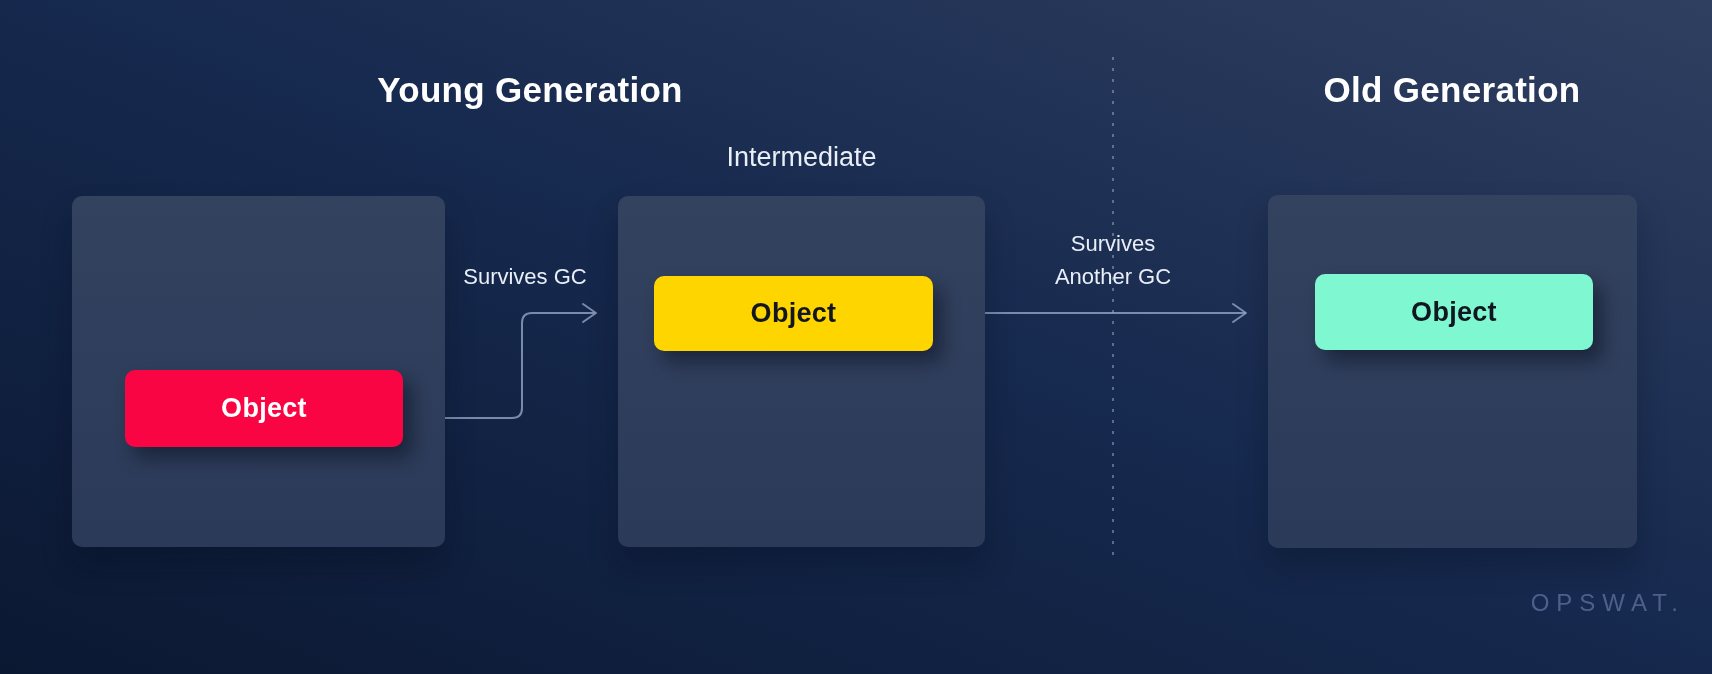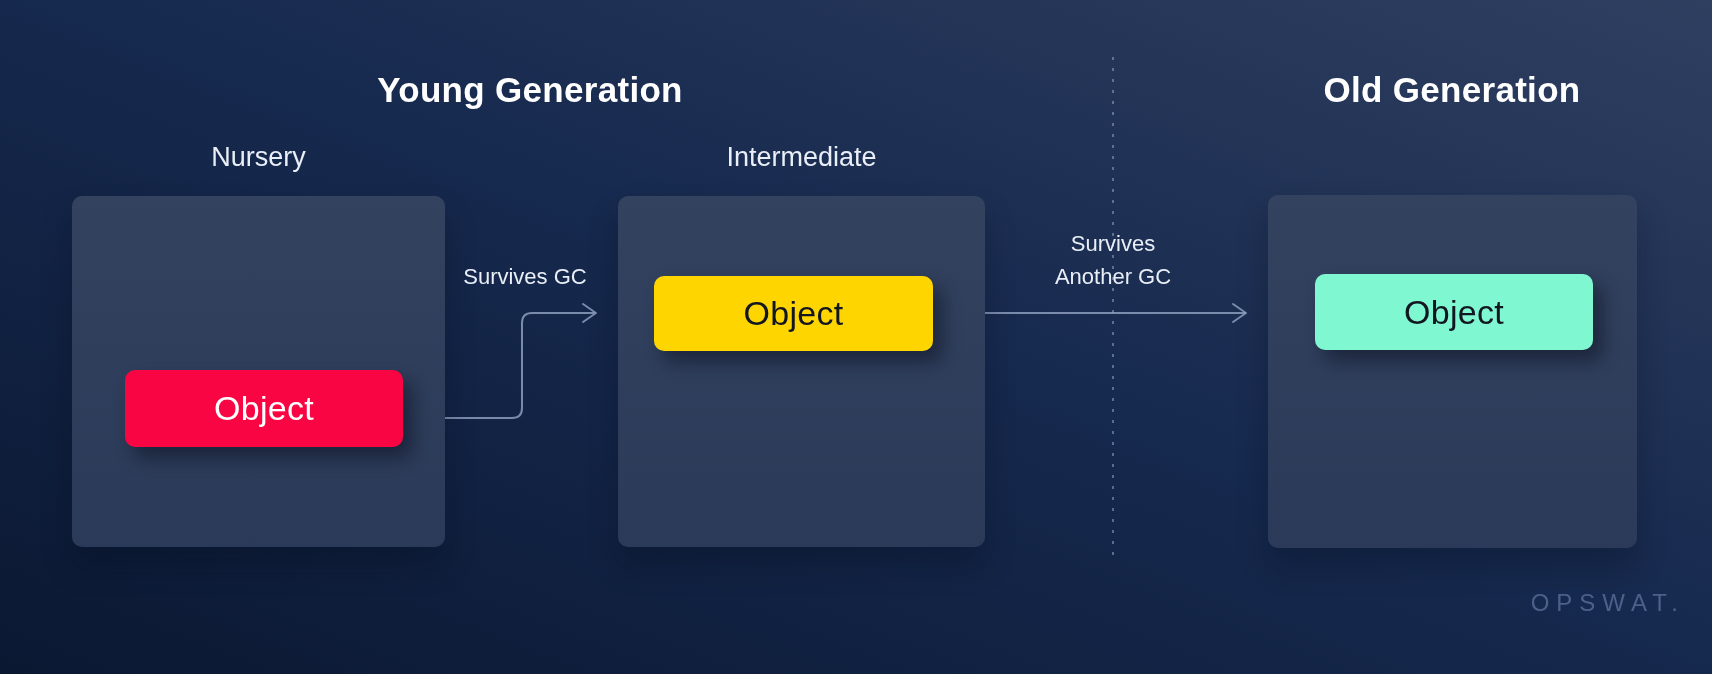--- a/index.html
+++ b/index.html
@@ -56,21 +56,21 @@
   .panel-old{left:1268px;top:195px;width:369px;height:353px;}
 
   .object-box{
     position:absolute;display:flex;align-items:center;justify-content:center;
     border-radius:10px;
     box-shadow:9px 11px 18px rgba(4,9,22,.45);
   }
   .obj-nursery{left:53px;top:174px;width:278px;height:77px;}
   .obj-intermediate{left:36px;top:80px;width:279px;height:75px;}
   .obj-old{left:47px;top:79px;width:278px;height:76px;}
-  .object-label{font-size:34px;font-weight:400;letter-spacing:.3px;}
+  .object-label{font-size:27px;font-weight:700;letter-spacing:.3px;}
 
   .arrow-label{
     position:absolute;text-align:center;color:var(--label-text);
     font-size:22px;font-weight:400;line-height:33px;white-space:nowrap;
   }
   .label-survives-gc{left:405px;top:260px;width:240px;}
   .label-survives-another{left:993px;top:227px;width:240px;}
 
   .watermark{
     position:absolute;left:1455px;top:589px;width:230px;text-align:right;
@@ -86,21 +86,20 @@
     <line class="divider" x1="1113" y1="57" x2="1113" y2="563"></line>
     <path class="arrow" d="M445 418 H512 Q522 418 522 408 V323 Q522 313 532 313 H594"></path>
     <path class="arrow" d="M583 304 L596 313 L583 322"></path>
     <path class="arrow" d="M985 313 H1245"></path>
     <path class="arrow" d="M1233 304 L1246 313 L1233 322"></path>
   </svg>
 
   <div class="section-title title-young">Young Generation</div>
   <div class="section-title title-old">Old Generation</div>
 
-  <div class="panel-label label-nursery">Nursery</div>
   <div class="panel-label label-intermediate">Intermediate</div>
 
   <div class="panel panel-nursery">
     <div class="object-box obj-nursery" style="background: rgb(250, 5, 67);">
       <span class="object-label" style="color: rgb(255, 255, 255);">Object</span>
     </div>
   </div>
 
   <div class="panel panel-intermediate">
     <div class="object-box obj-intermediate" style="background: rgb(255, 213, 0);">

